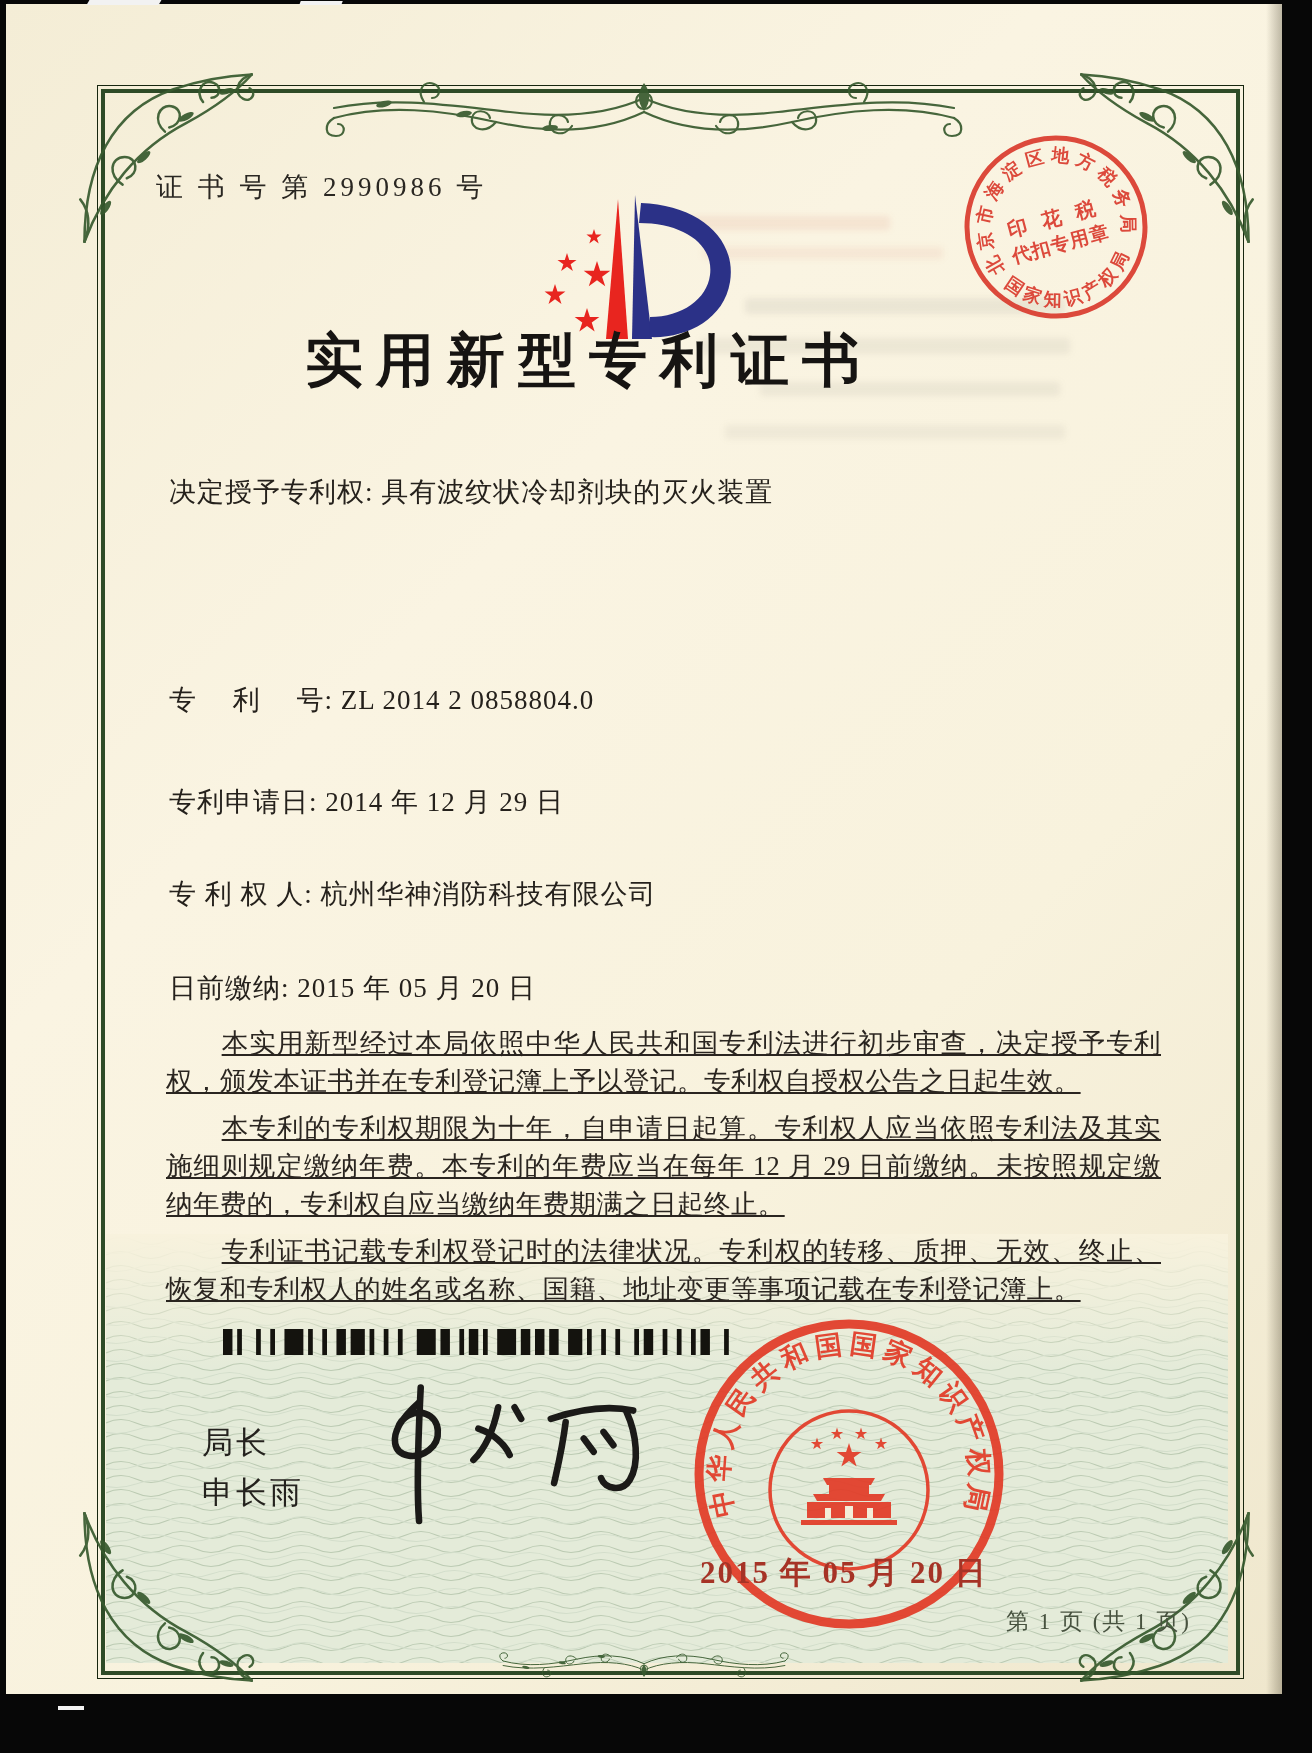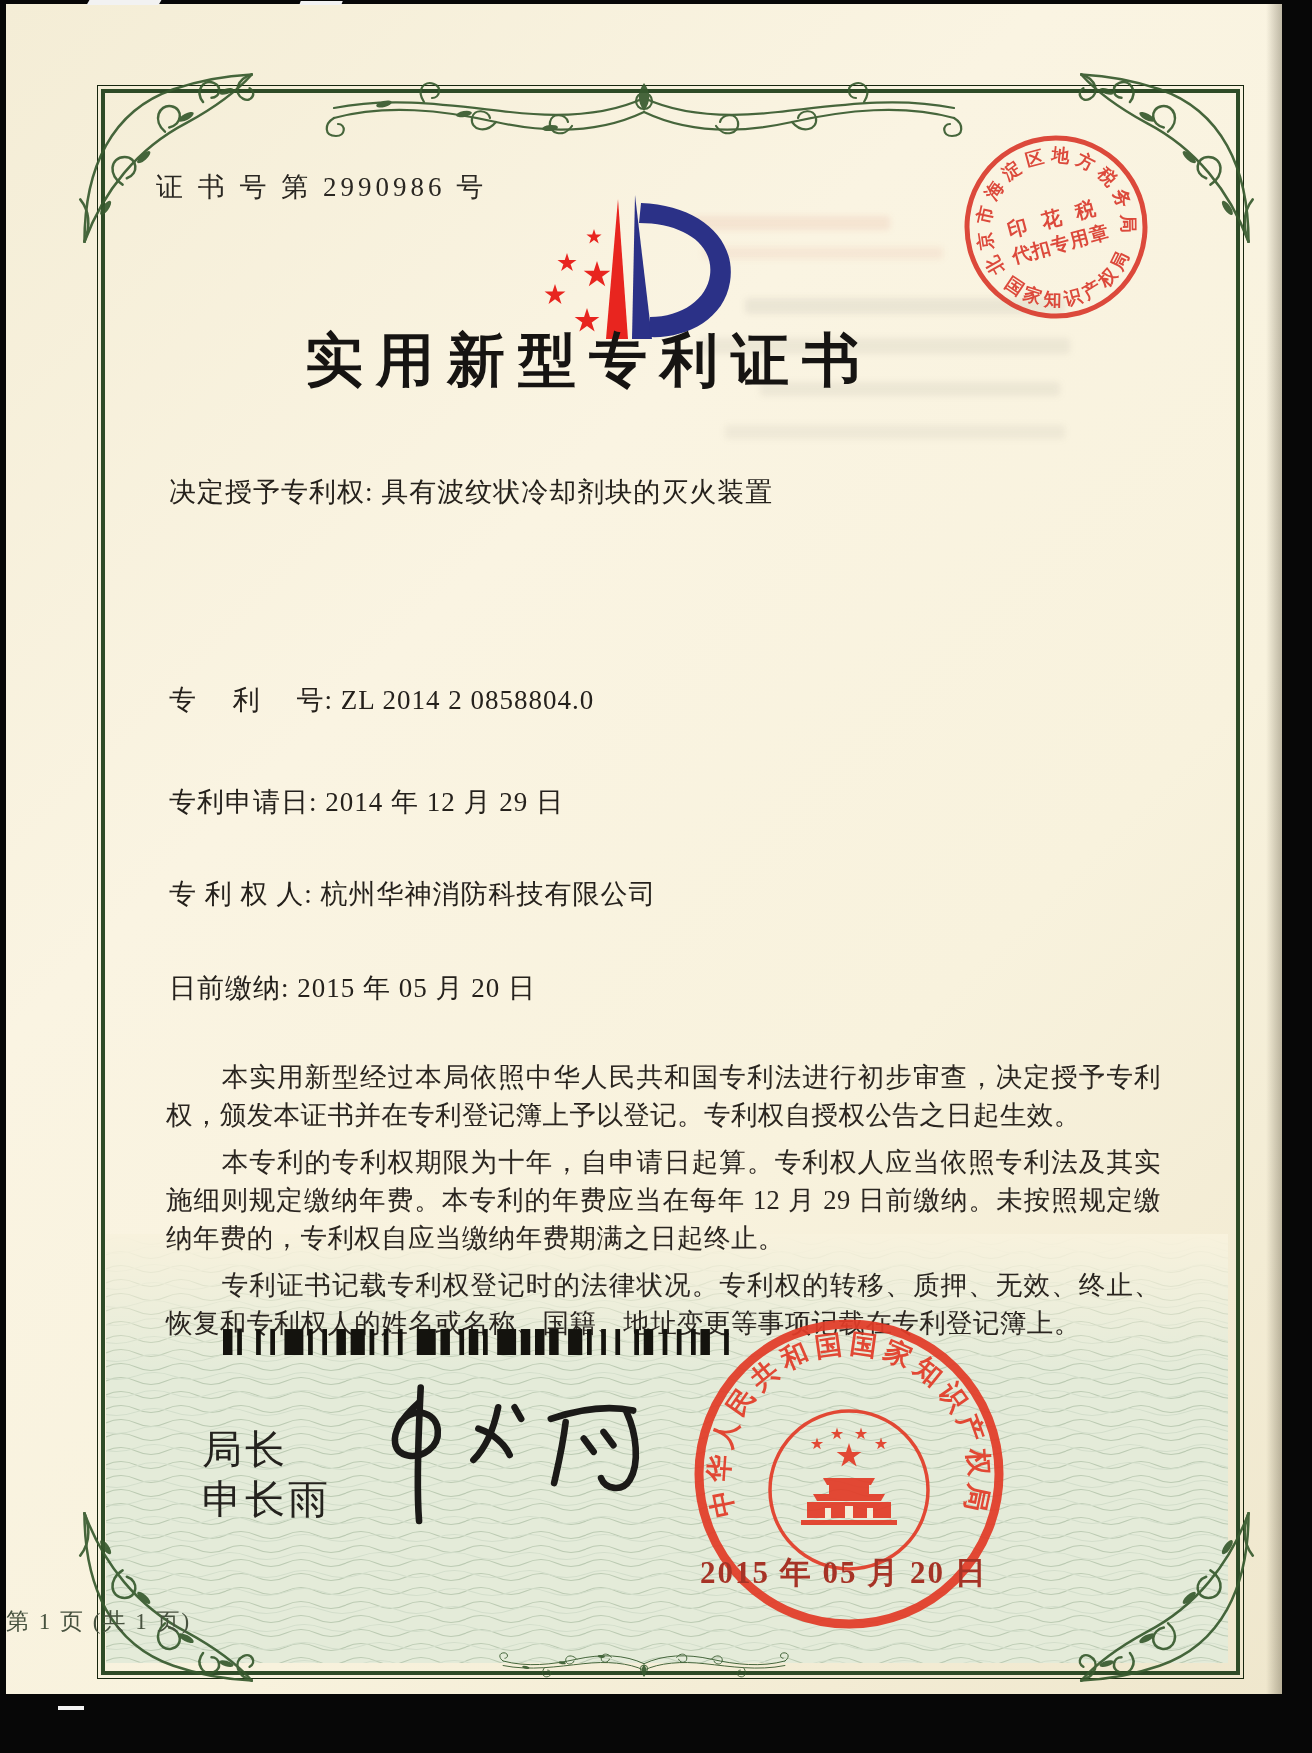--- a/index.html
+++ b/index.html
@@ -25,27 +25,27 @@
   .orn svg{display:block;width:100%;height:100%;}
   .orn-tr{transform:scaleX(-1);}
   .orn-bl{transform:scaleY(-1);}
   .orn-br{transform:scale(-1,-1);}
   .orn-bottom{transform:scaleY(-1);}
   
   .cert-no{left:150px;top:165px;font-size:27px;letter-spacing:4px;color:#2a2722;z-index:3;}
   .title{left:0;top:318px;width:1276px;text-align:center;transform:translateX(-55px);
          font-size:58px;font-weight:700;letter-spacing:13px;color:#161412;z-index:3;}
   .field{left:163px;font-size:27px;color:#25211c;z-index:3;letter-spacing:1px;white-space:nowrap;}
-  .paras{left:160px;top:1054px;width:995px;z-index:3;color:#2a2520;}
+  .paras{left:160px;top:1020px;width:995px;z-index:3;color:#2a2520;text-decoration:underline;}
   .paras p{margin:0 0 9px 0;font-size:26.5px;line-height:38px;letter-spacing:.4px;
            text-align:justify;text-indent:2.1em;}
-  .signer{z-index:3;font-size:40px;color:#24221e;letter-spacing:3px;}
+  .signer{z-index:3;font-size:31px;color:#24221e;letter-spacing:3px;}
   .issue-date{left:694px;top:1548px;z-index:5;font-size:31px;letter-spacing:2px;
               color:#a63326;font-weight:700;white-space:nowrap;}
-  .footer{left:0;top:1602px;width:1185px;text-align:left;z-index:3;
+  .footer{left:0;top:1602px;width:1185px;text-align:right;z-index:3;
           font-size:23px;letter-spacing:2px;color:#47523f;}
   
   .tax-stamp{left:955px;top:128px;width:190px;height:190px;z-index:3;
              transform:rotate(-15deg);opacity:.9;}
   .logo{left:525px;top:183px;width:230px;height:165px;z-index:3;}
   .barcode{left:217px;top:1325px;width:520px;height:26px;z-index:3;}
   .signature{left:362px;top:1378px;width:280px;height:170px;z-index:4;}
   .seal{left:683px;top:1310px;width:320px;height:320px;z-index:4;opacity:.93;}
   .ghost{position:absolute;z-index:2;filter:blur(3px);border-radius:3px;}
   svg text{font-family:"Liberation Serif","DejaVu Serif",serif;font-weight:700;}

